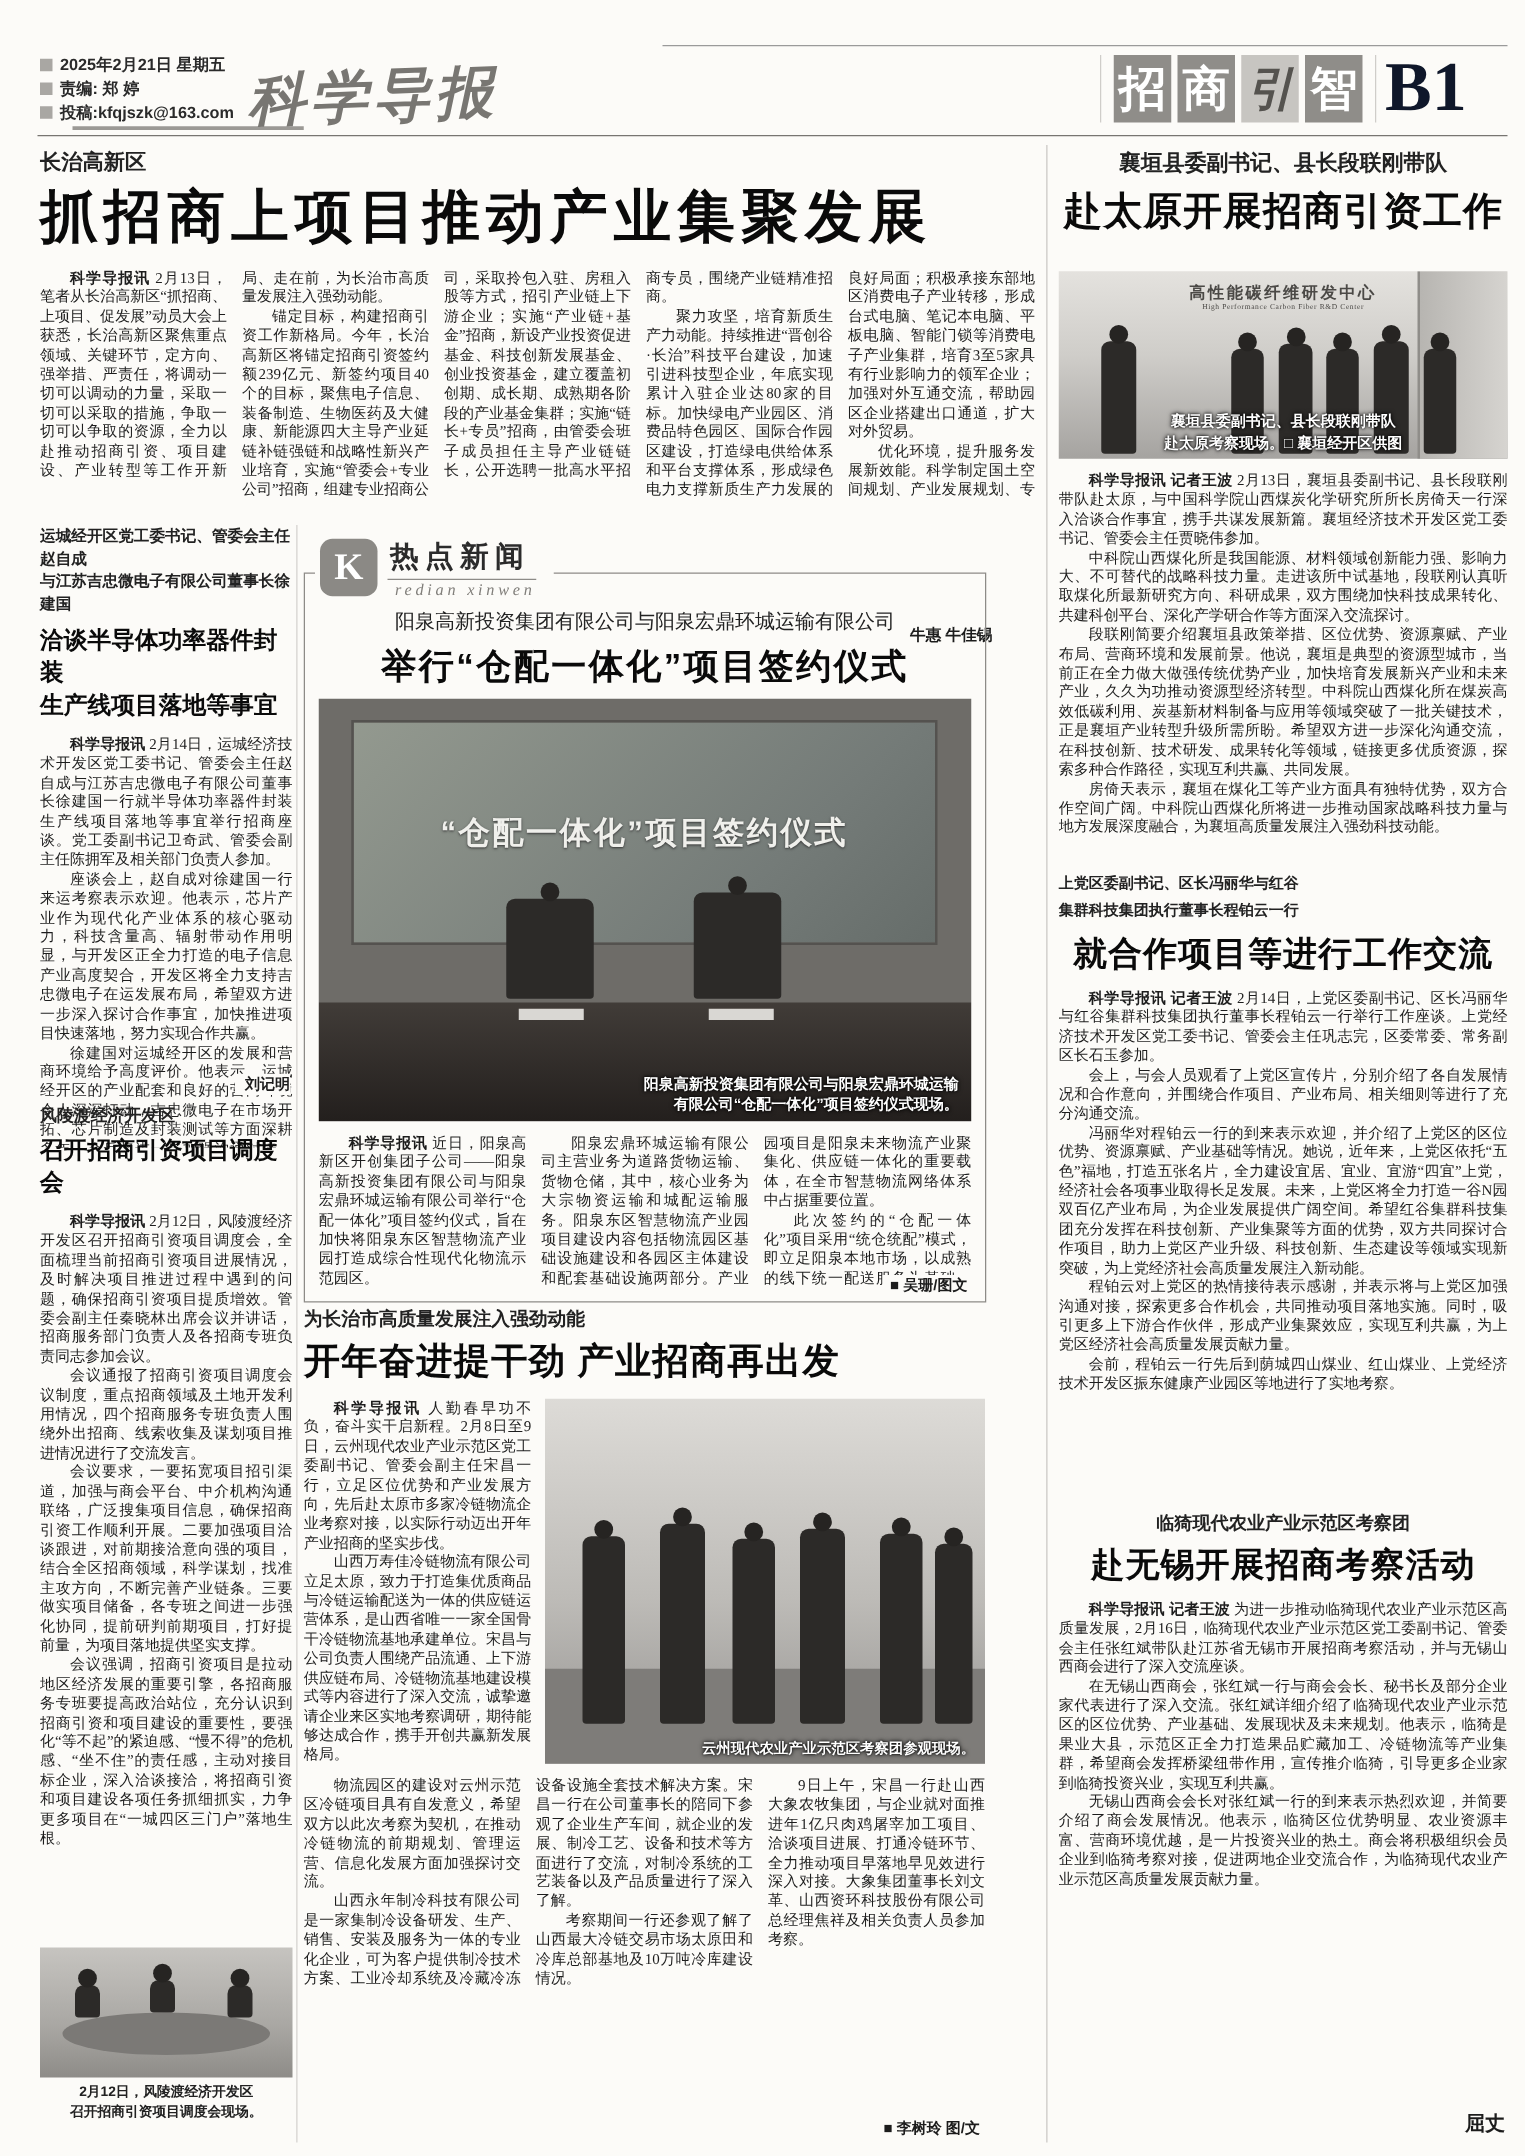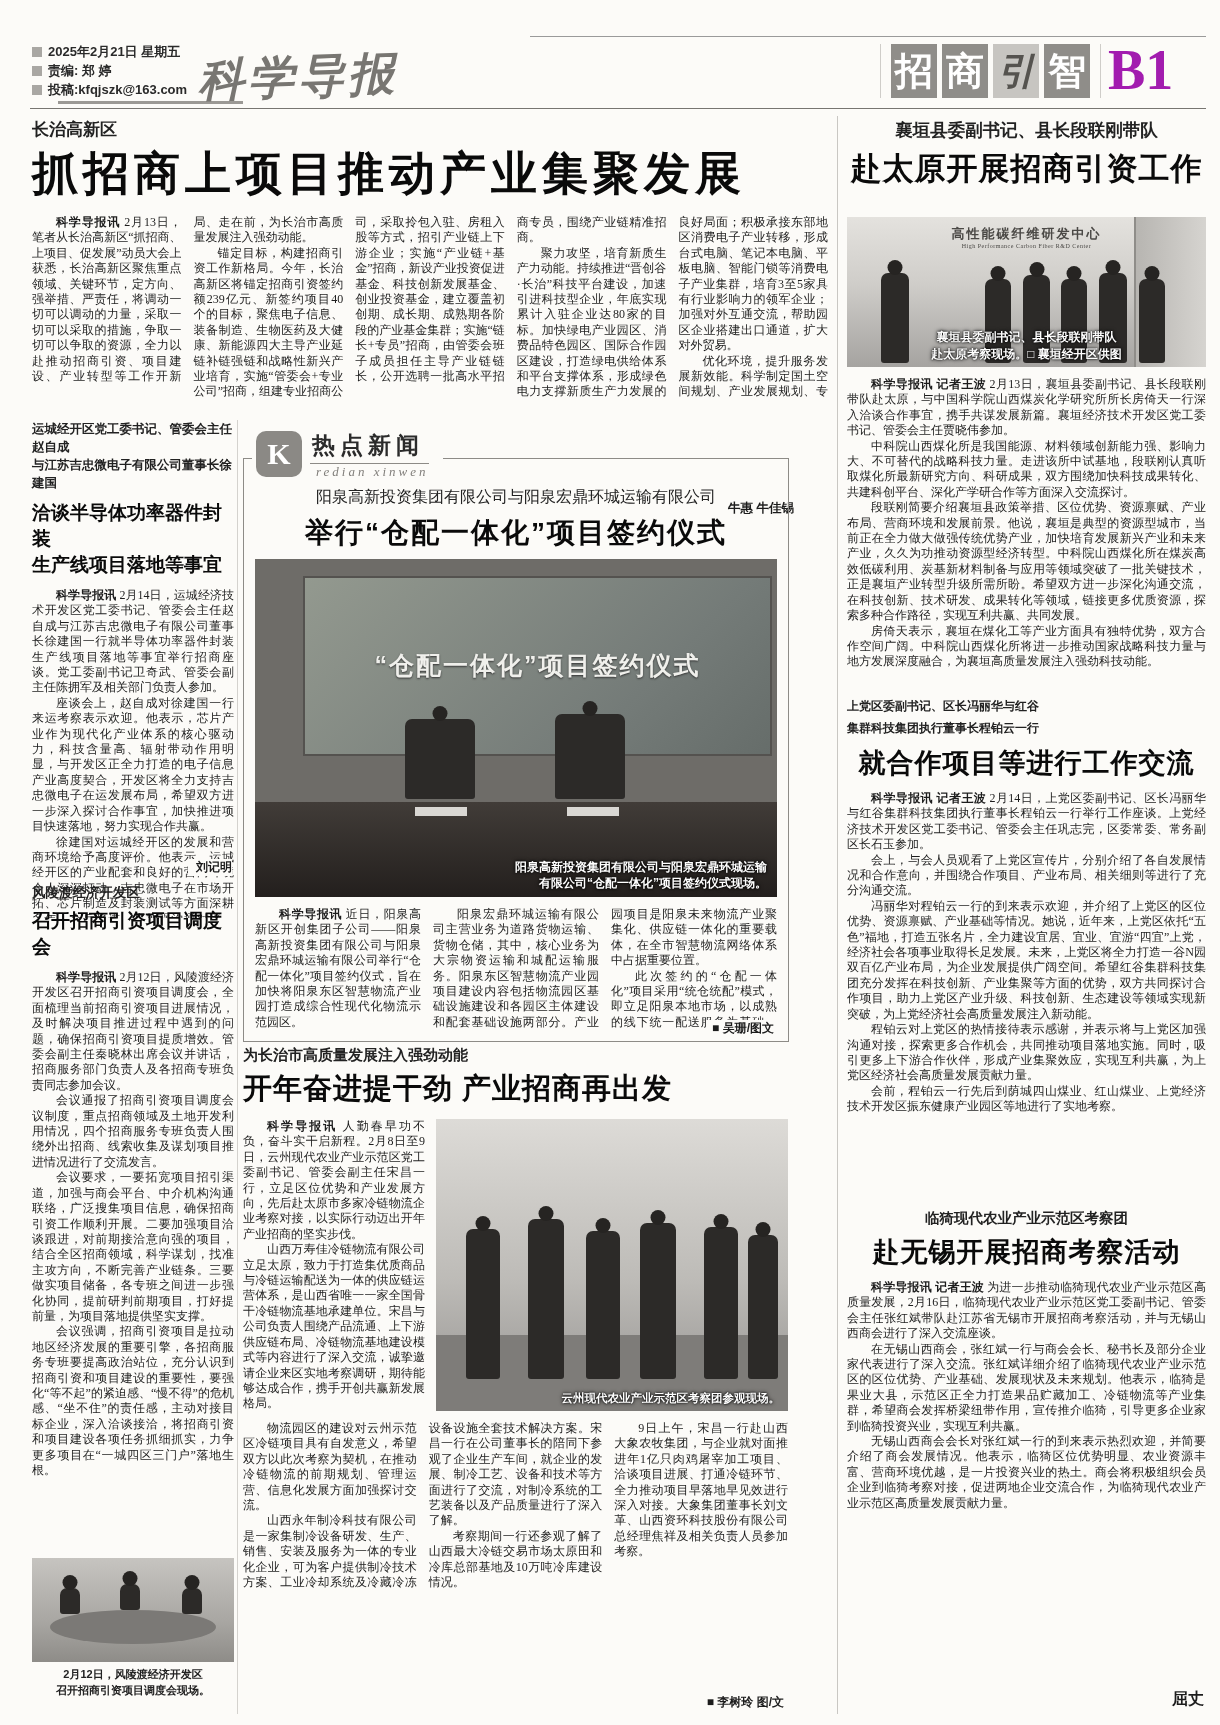--- a/index.html
+++ b/index.html
@@ -15,21 +15,21 @@
   #paper-logo{position:absolute;left:198px;top:46px;width:230px;font-size:46px;font-weight:bold;
               color:#787672;transform:rotate(-2deg);letter-spacing:4px;font-style:italic;}
   #rule-topright{position:absolute;left:530px;top:36px;width:676px;height:1px;background:#9a9a9a;}
   #section-block{position:absolute;left:880px;top:44px;display:flex;align-items:center;gap:5px;
                  border-left:1px solid #cfcdc9;border-right:1px solid #cfcdc9;padding:0 10px;}
   .sec-char{width:46px;height:54px;background:#8f8d89;color:#fff;font-weight:bold;font-size:38px;
             display:flex;align-items:center;justify-content:center;
             font-family:"Liberation Sans","DejaVu Sans",sans-serif;}
   .sec-char.alt{background:#c7c5c1;color:#55534f;font-family:"Liberation Serif","DejaVu Serif",serif;
                 font-style:italic;}
-  #page-no{position:absolute;left:1108px;top:38px;font-size:56px;font-weight:bold;color:#a21caf;
+  #page-no{position:absolute;left:1108px;top:38px;font-size:56px;font-weight:bold;color:#0f172a;
            font-family:"Liberation Serif","DejaVu Serif",serif;text-align:right;}
   #rule-mast{position:absolute;left:30px;top:108px;width:1176px;height:1px;background:#777571;}
   
   .kicker{font-weight:bold;color:#222;font-family:"Liberation Sans","DejaVu Sans",sans-serif;}
   .headline{font-weight:bold;color:#0a0a0a;font-family:"Liberation Sans","DejaVu Sans",sans-serif;}
   .body-text{font-size:12px;line-height:15.4px;text-align:justify;color:#1d1d1d;}
   .para{margin:0;text-indent:2em;}
   .lead{font-weight:bold;font-family:"Liberation Sans","DejaVu Sans",sans-serif;}
   .byline{font-weight:bold;font-family:"Liberation Sans","DejaVu Sans",sans-serif;}
   
@@ -63,21 +63,21 @@
           font-family:"Liberation Serif","DejaVu Serif",serif;}
   .hot-title{font-size:23px;font-weight:bold;letter-spacing:5px;line-height:26px;color:#2b2b2b;
              border-bottom:1px solid #8d8b87;padding:2px 4px 4px 2px;}
   .hot-pinyin{font-size:13px;font-style:italic;color:#807e7a;letter-spacing:3px;padding-left:6px;}
   #hot-kicker{margin-top:28px;text-align:center;font-size:16px;font-weight:400;color:#222;
               font-family:"Liberation Sans","DejaVu Sans",sans-serif;}
   #hot-headline{text-align:center;font-size:28px;letter-spacing:2px;margin-top:6px;}
   #photoHot{position:absolute;left:11px;top:100px;width:522px;height:338px;overflow:hidden;background:#6e6c68;}
   #hot-screen{position:absolute;left:5%;top:5%;width:89%;height:52%;border:2px solid #54524f;
               background:linear-gradient(135deg,#93998f,#747b78 70%,#666d6a);
-              display:flex;align-items:center;justify-content:center;margin-left:22px;}
+              display:flex;align-items:center;justify-content:center;}
   #hot-screen-text{color:#f0f0ec;font-size:25px;font-weight:bold;letter-spacing:2px;text-shadow:0 1px 2px #333;
                    font-family:"Liberation Sans","DejaVu Sans",sans-serif;}
   #hot-desk{position:absolute;left:0;bottom:0;width:100%;height:28%;
             background:linear-gradient(180deg,#413c38,#231f1d);}
   .plate{position:absolute;width:52px;height:9px;background:#d9d7d3;}
   .person{position:absolute;background:#2c2a28;border-radius:7px 7px 3px 3px;}
   .person:before{content:"";position:absolute;top:-13px;left:50%;transform:translateX(-50%);
                  width:15px;height:15px;border-radius:50%;background:#262422;}
   #photoHot-cap{position:absolute;right:10px;bottom:6px;text-align:right;color:#fff;font-size:12px;
                 line-height:16px;font-weight:bold;text-shadow:0 0 4px #000,0 0 2px #000;

